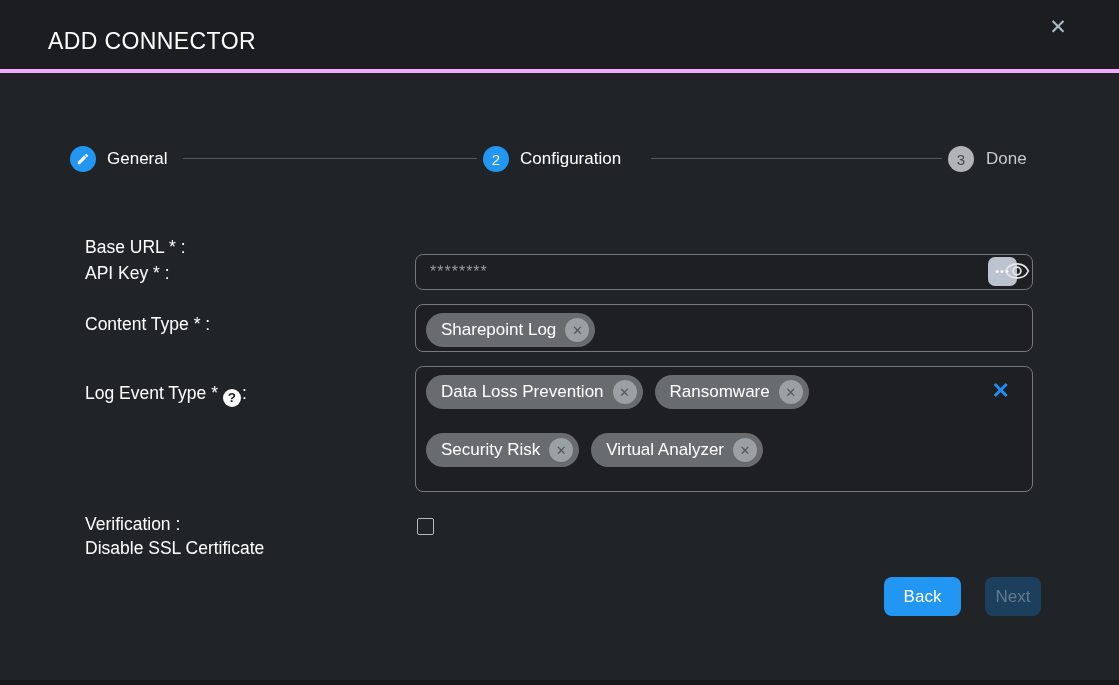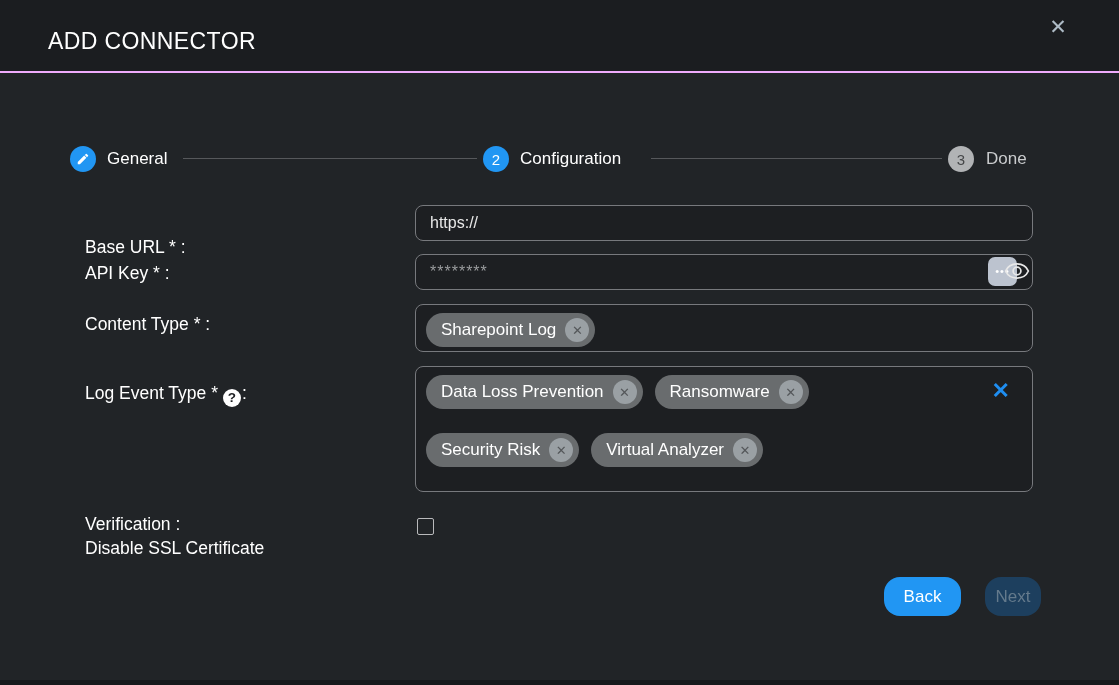--- a/index.html
+++ b/index.html
@@ -7,21 +7,21 @@
   body { font-family:"Liberation Sans", sans-serif; }
 
   .window {
     position:relative; width:1119px; height:685px;
     background:#212427; overflow:hidden; color:#fff;
   }
 
   
   .dialog-header {
     position:absolute; top:0; left:0; width:100%; height:73px;
-    background:#1b1d20; border-bottom:2px solid #f0abfc;
+    background:#1b1d20; border-bottom:4px solid #f0abfc;
   }
   .dialog-title {
     position:absolute; left:48px; top:28px;
     font-size:23px; font-weight:400; letter-spacing:.4px; color:#ffffff;
   }
   .close-btn {
     position:absolute; right:48px; top:14px; width:26px; height:26px;
     display:flex; align-items:center; justify-content:center;
     font-size:21px; color:#aebbc6; cursor:pointer; background:none; border:none;
   }
@@ -87,21 +87,21 @@
   }
 
   .ssl-label { position:absolute; left:85px; top:512px; font-size:17.5px; line-height:24px; color:#fff; }
   .ssl-checkbox {
     position:absolute; left:417px; top:518px; width:17px; height:17px;
     appearance:none; -webkit-appearance:none; background:transparent;
     border:1.5px solid #b9babc; border-radius:2px; cursor:pointer;
   }
 
   
-  .btn { position:absolute; top:577px; height:39px; border:none; border-radius:16px; font-size:17px; font-family:"Liberation Sans", sans-serif; cursor:pointer; }
+  .btn { position:absolute; top:577px; height:39px; border:none; border-radius:8px; font-size:17px; font-family:"Liberation Sans", sans-serif; cursor:pointer; }
   .btn-back { left:884px; width:77px; background:#2196f3; color:#ffffff; }
   .btn-next { left:985px; width:56px; background:#1d3f5e; color:#647a8c; }
 
   .window-bottom-edge { position:absolute; left:0; bottom:0; width:100%; height:5px; background:#16181b; }
 </style>
 </head>
 <body>
 
 <div class="window">
 
@@ -123,21 +123,20 @@
 
     <div class="step-circle active" style="left:483px;">2</div>
     <div class="step-label" style="left:520px;">Configuration</div>
     <div class="step-line" style="left:651px; width:291px;"></div>
 
     <div class="step-circle pending" style="left:948px;">3</div>
     <div class="step-label dim" style="left:986px;">Done</div>
   </div>
 
   <div class="field-label" style="top:216px;margin-top:21px;">Base URL * :</div>
-  <input class="text-input" style="top: 205px;" type="text" value="https://">
 
   <div class="field-label" style="top:263px;">API Key * :</div>
   <input class="text-input masked" style="top: 254px;" type="text" value="********">
   <div class="pw-widget">
     <span class="pw-box">
       <span class="dots">•••</span>
     </span>
     <span class="pw-eye">
       <svg viewBox="0 0 24 20">
         <path d="M12 3.5C7.3 3.5 3.2 6.2 1.5 10c1.7 3.8 5.8 6.5 10.5 6.5S20.8 13.8 22.5 10C20.8 6.2 16.7 3.5 12 3.5z" fill="none" stroke="#e8e8e8" stroke-width="1.6"></path>

